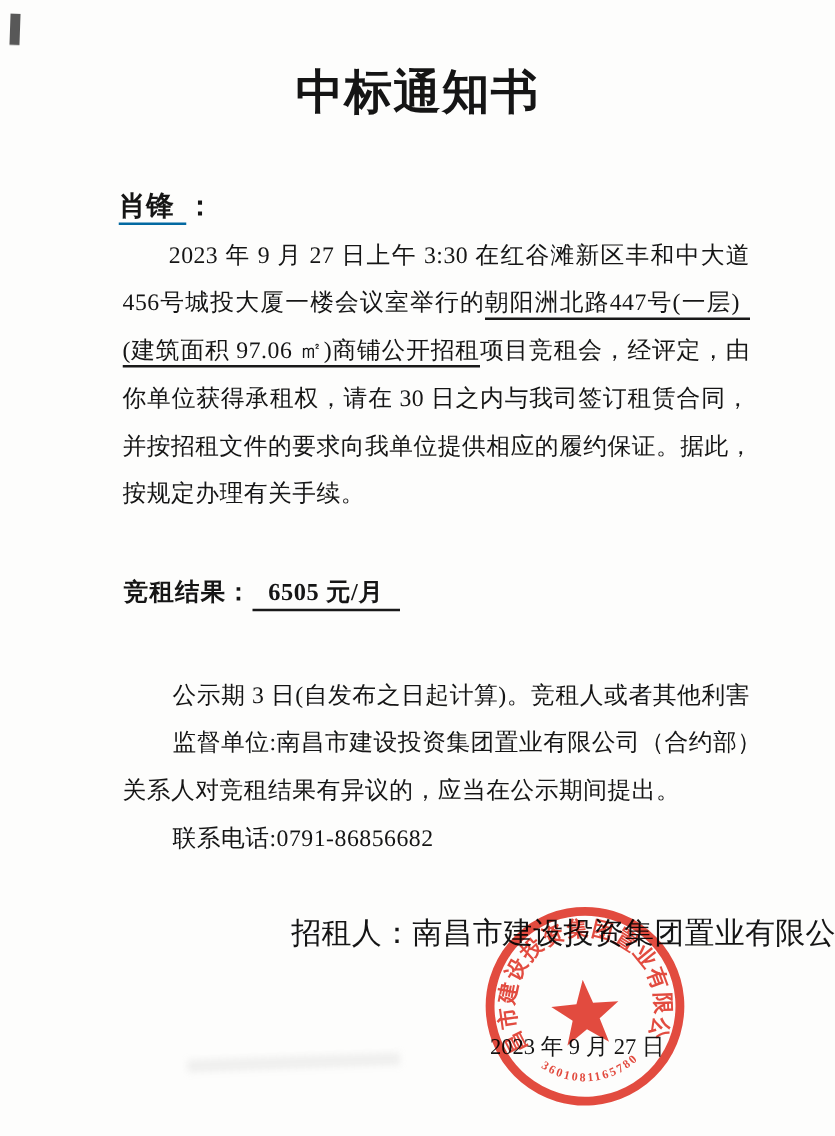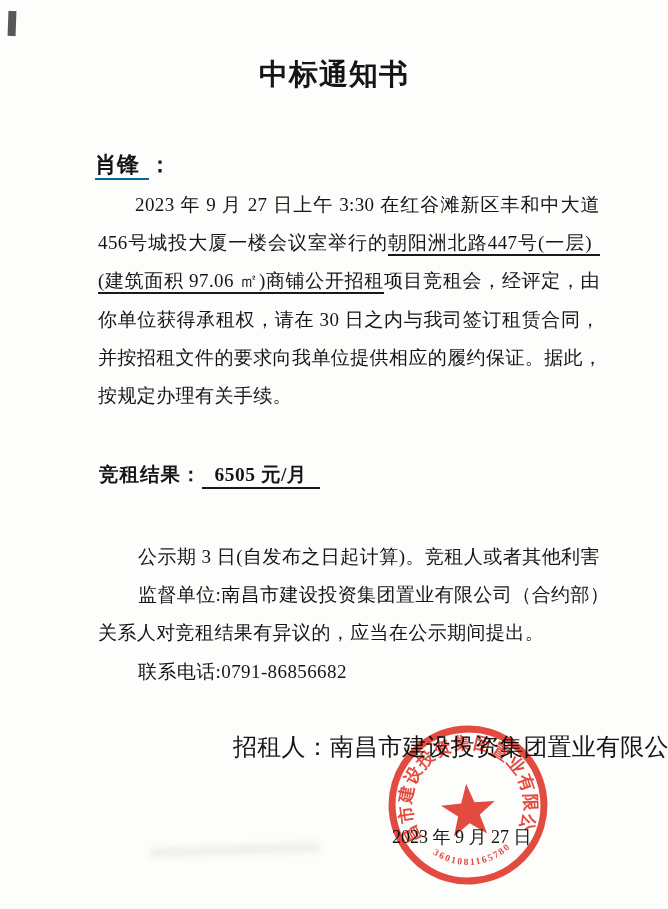--- a/index.html
+++ b/index.html
@@ -15,21 +15,21 @@
   .artifact-dash{
     position:absolute;left:8px;top:11px;width:8px;height:25px;
     background:#3c3c3c;opacity:.85;filter:blur(.4px);transform:rotate(2deg);
   }
   .artifact-streak{
     position:absolute;left:150px;top:845px;width:170px;height:10px;
     background:rgba(170,170,170,.16);filter:blur(3px);transform:rotate(-2deg);
   }
   .title{
     position:absolute;left:0;top:56px;width:100%;
-    text-align:center;font-size:29px;font-weight:700;line-height:36px;
+    text-align:center;font-size:38px;font-weight:700;line-height:36px;
     letter-spacing:1px;
   }
   .salutation{
     position:absolute;left:95px;top:150px;
     font-size:22px;font-weight:700;line-height:30px;
   }
   .u-name{border-bottom:2px solid #0369a1;padding:0 10px 1px 0;}
   .para{
     position:absolute;left:98px;width:502px;
     font-size:19px;line-height:38.2px;

